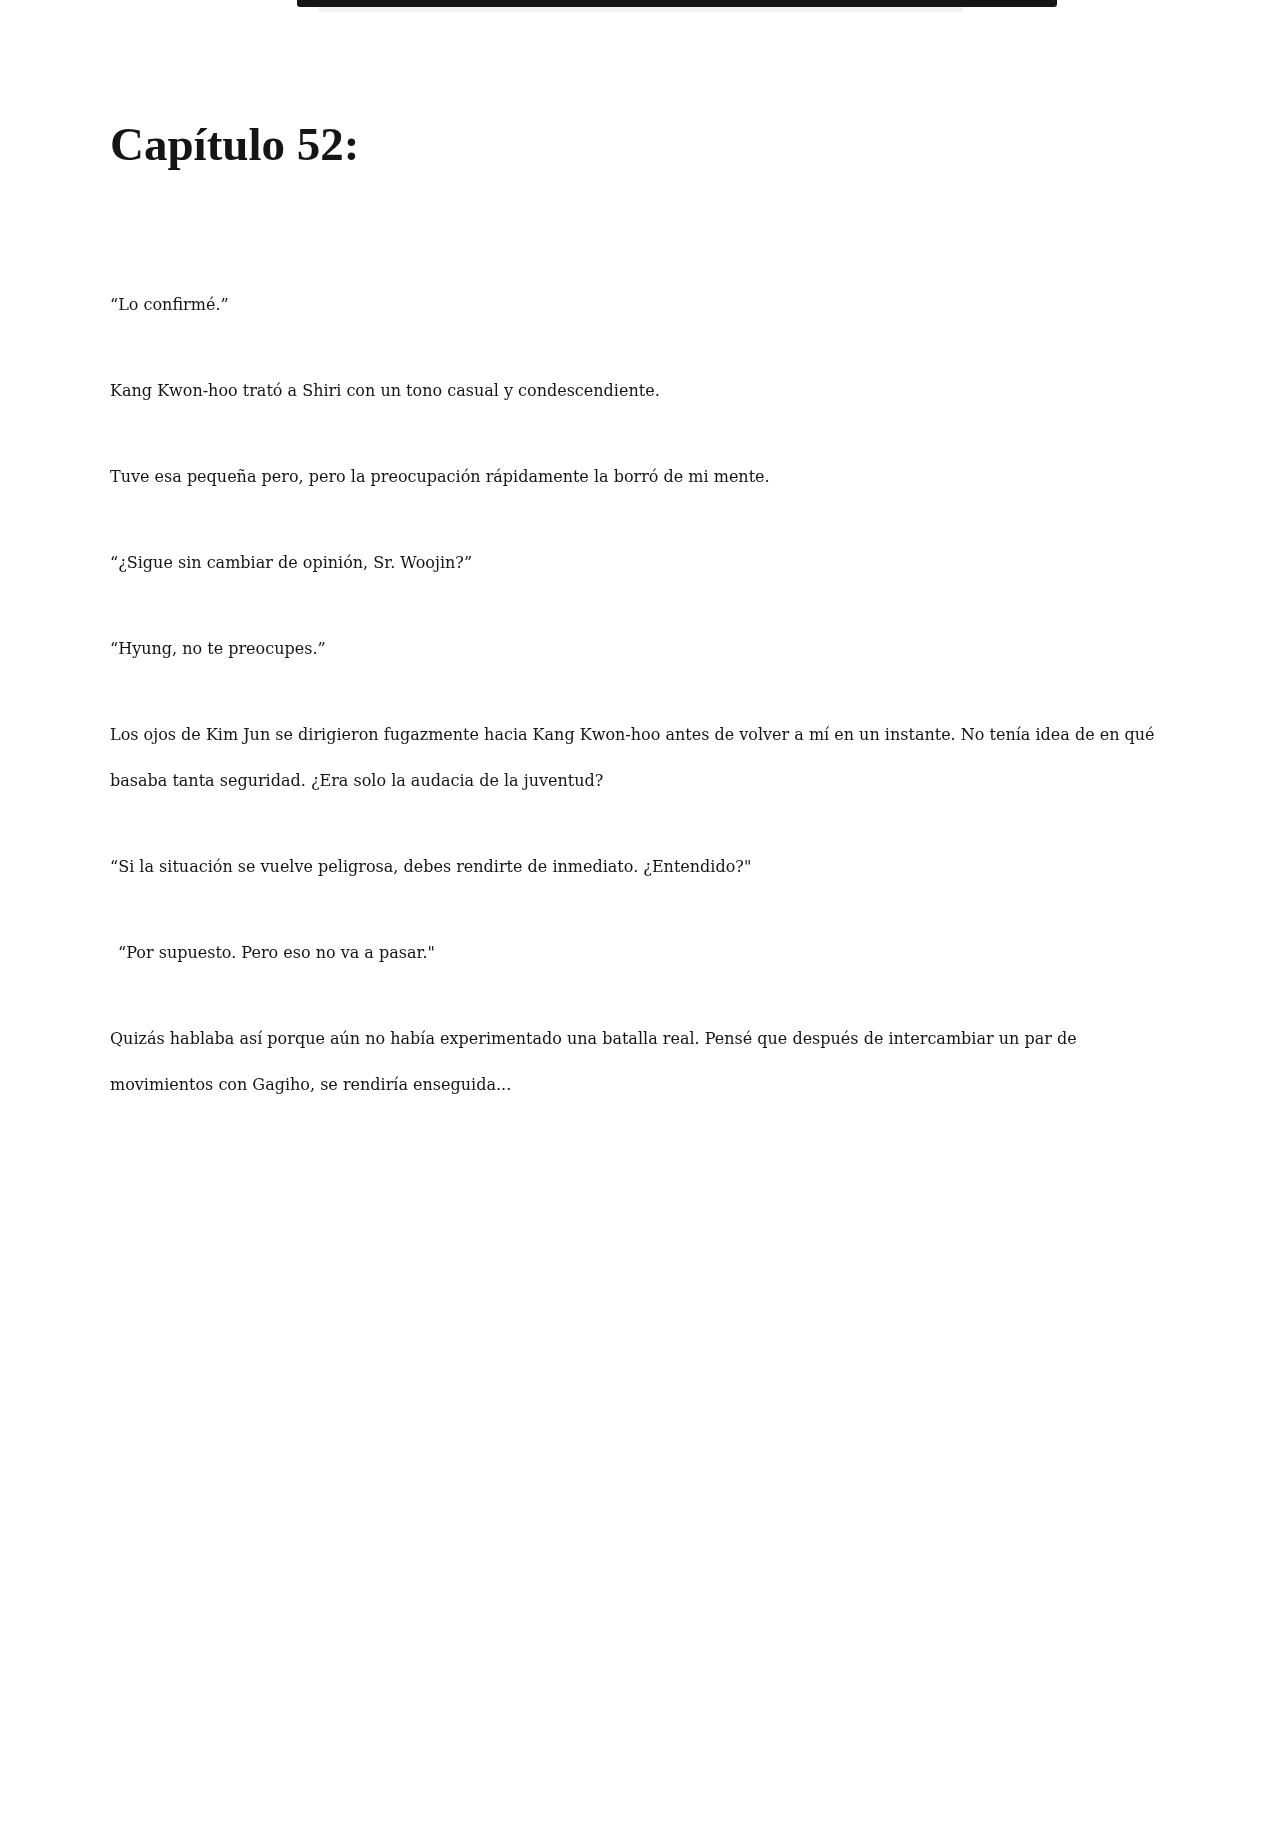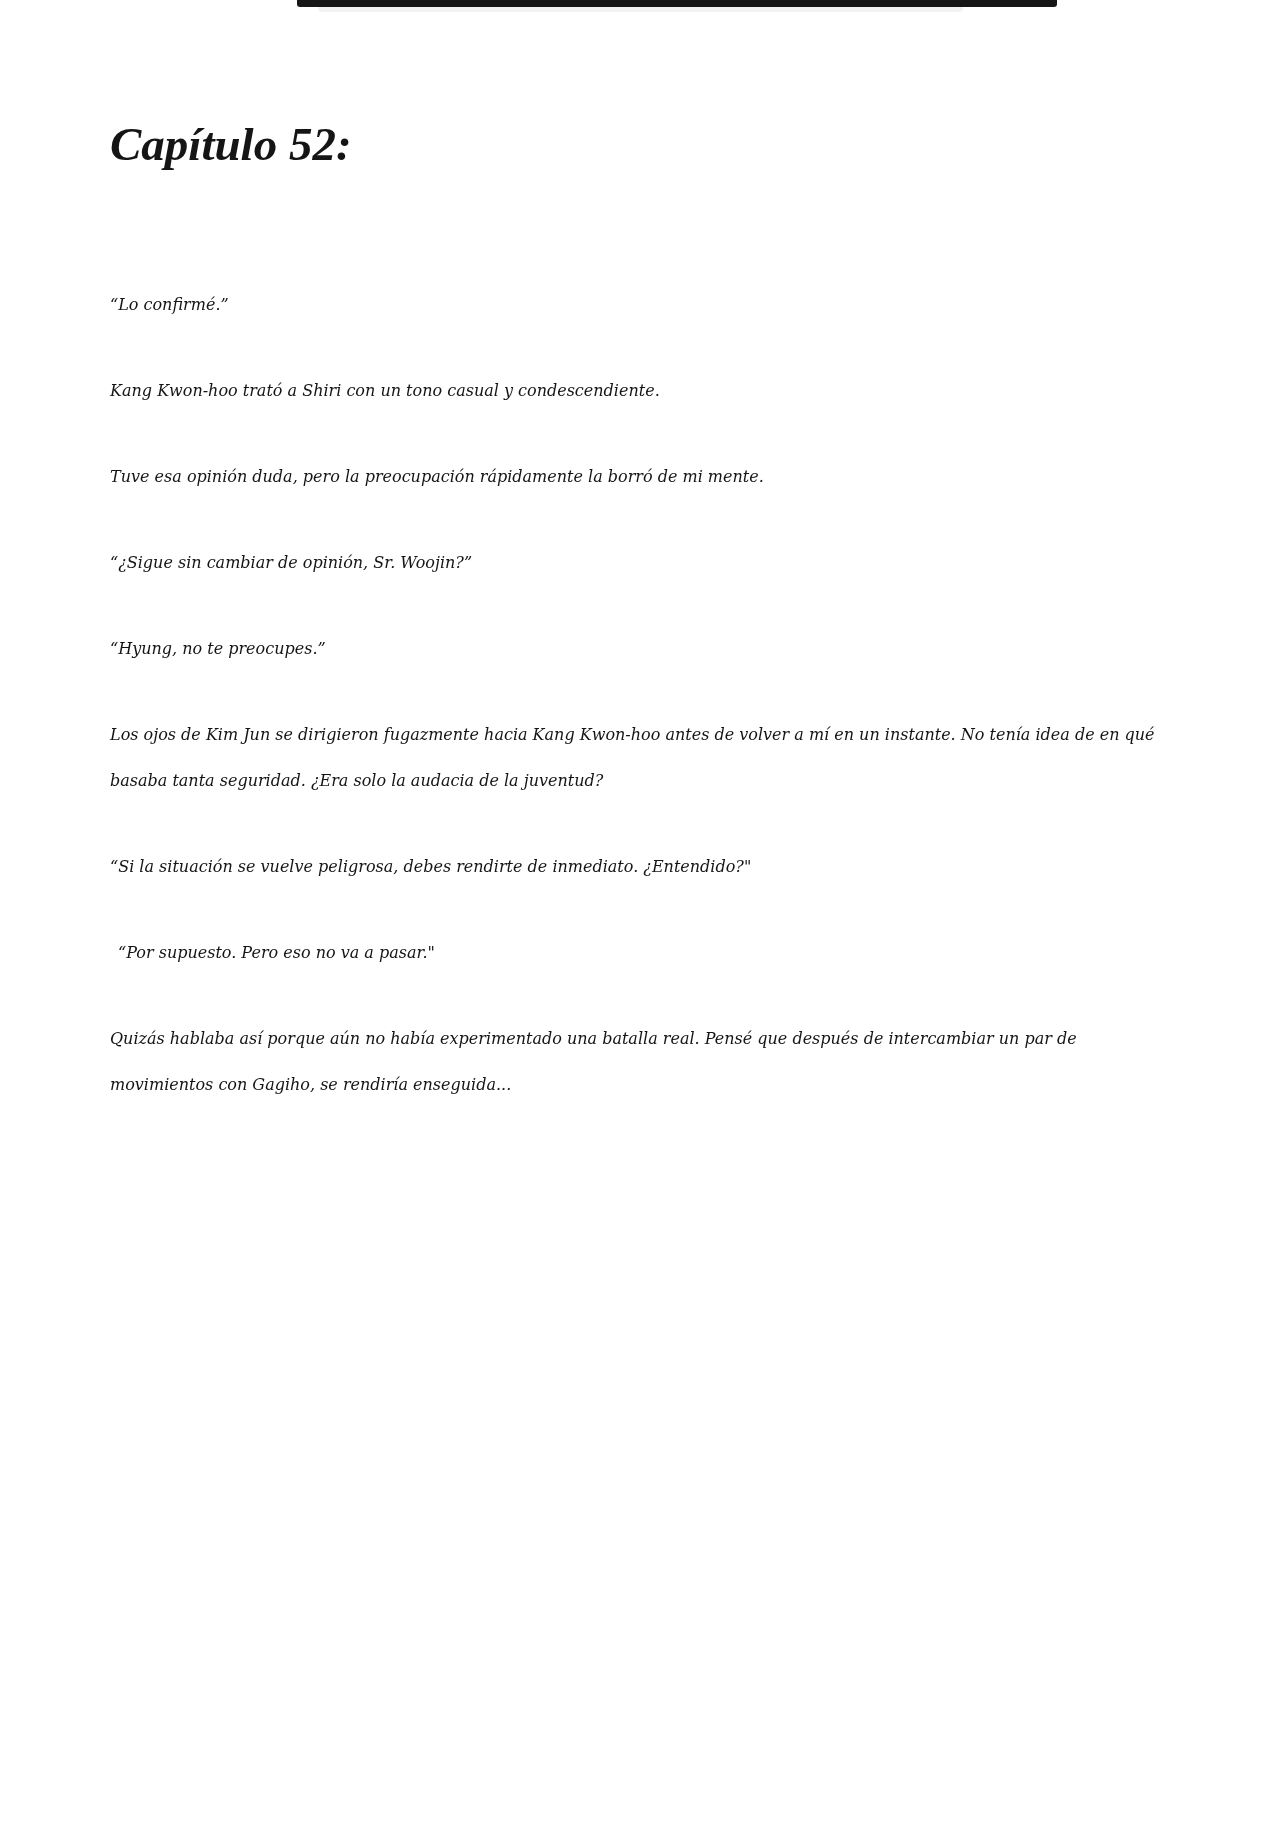--- a/index.html
+++ b/index.html
@@ -9,21 +9,20 @@
     height: 1839px;
     background: #ffffff;
     overflow: hidden;
   }
 
   .page {
     position: relative;
     width: 1280px;
     height: 1839px;
     background: #ffffff;
-    font-style: italic;
   }
 
   
   .banner-cutoff {
     position: absolute;
     top: 0;
     left: 297px;
     width: 760px;
     height: 7px;
     border-radius: 0 0 3px 3px;
@@ -72,21 +71,21 @@
 
     <h1 class="chapter-title" style="color: rgb(21, 21, 21);">Capítulo 52:</h1>
 
     <div class="paragraphs">
 
         <p style="color: rgb(21, 21, 21);">“Lo confirmé.”</p>
 
         <p style="color: rgb(21, 21, 21);">Kang Kwon-hoo trató a Shiri con un tono casual y condescendiente.</p>
 
 
-        <p style="color: rgb(21, 21, 21);">Tuve esa opinión duda, pero la preocupación rápidamente la borró de mi mente.</p>
+        <p style="color: rgb(21, 21, 21);">Tuve esa pequeña pero, pero la preocupación rápidamente la borró de mi mente.</p>
 
         <p style="color: rgb(21, 21, 21);">“¿Sigue sin cambiar de opinión, Sr. Woojin?”</p>
 
 
         <p style="color: rgb(21, 21, 21);">“Hyung, no te preocupes.”</p>
 
 
 
         <p style="color: rgb(21, 21, 21);">Los ojos de Kim Jun se dirigieron fugazmente hacia Kang Kwon-hoo antes de volver a mí en un instante. No tenía idea de en qué basaba tanta seguridad. ¿Era solo la audacia de la juventud?</p>
 

